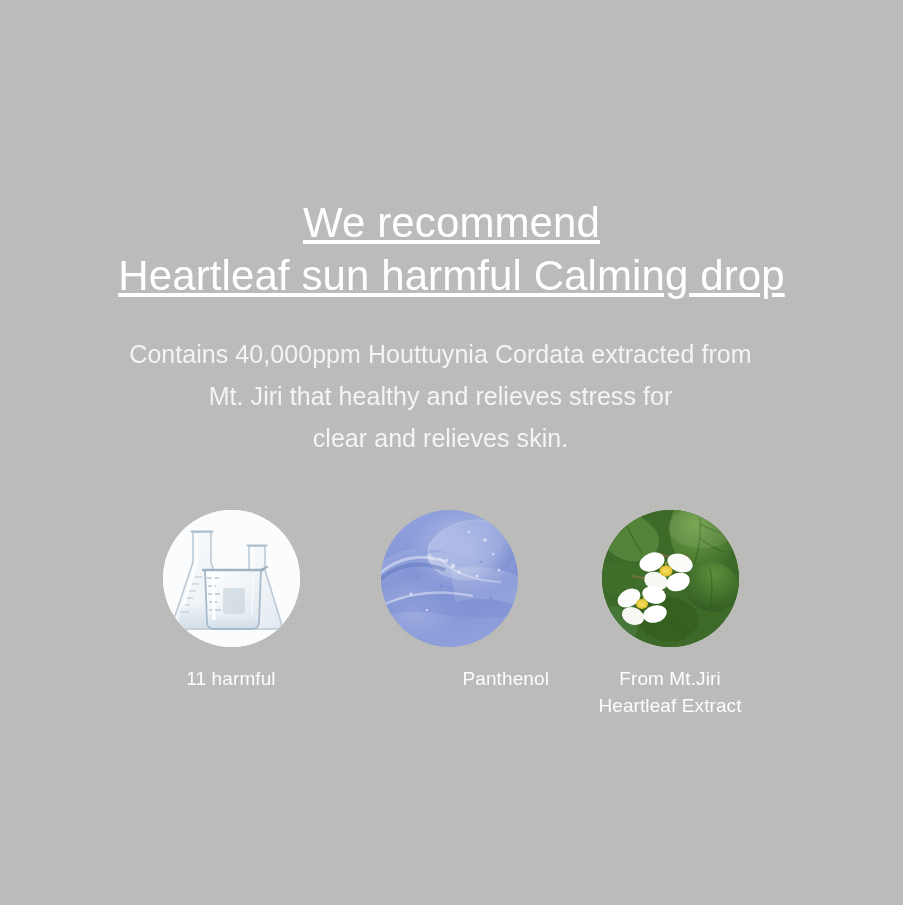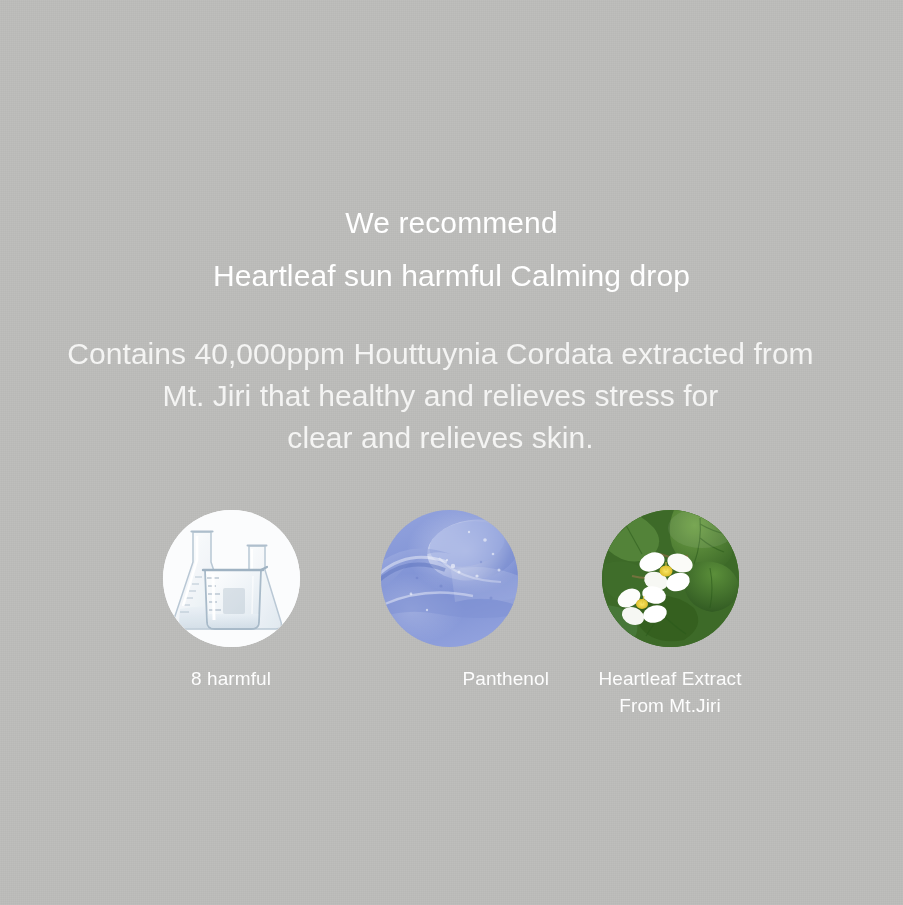--- a/index.html
+++ b/index.html
@@ -35,36 +35,37 @@
   }
 
   
   .headline {
     position: absolute;
     top: 196px;
     left: 0;
     width: 903px;
     text-align: center;
     color: #ffffff;
-    font-size: 30px;
+    font-size: 42px;
     font-weight: 300;
     line-height: 53px;
     letter-spacing: .1px;
+    text-decoration: underline;
   }
   .headline-line { display: block; white-space: nowrap; }
 
   
   .description {
     position: absolute;
     top: 333px;
     left: 0;
     width: 881px;
     text-align: center;
     color: #f4f4f3;
-    font-size: 30px;
+    font-size: 25px;
     font-weight: 300;
     line-height: 42px;
     letter-spacing: .05px;
   }
   .desc-line { display: block; white-space: nowrap; }
 
   
   .features {
     position: absolute;
     top: 510px;
@@ -197,21 +198,21 @@
               <line x1="45" y1="76" x2="53" y2="76"></line>
               <line x1="44" y1="68" x2="56" y2="68"></line>
             </g>
             <rect x="60" y="78" width="22" height="26" rx="2" fill="#b9c6d1" opacity="0.45"></rect>
             <path d="M50 64 L51 110" stroke="#ffffff" stroke-width="3" fill="none" opacity="0.95"></path>
             <path d="M90 66 L89 104" stroke="#ffffff" stroke-width="1.6" fill="none" opacity="0.6"></path>
           </g>
         </svg>
       </div>
       <div class="caption">
-        <span class="caption-line">8 harmful</span>
+        <span class="caption-line">11 harmful</span>
       </div>
     </div>
 
     <div class="feature feature-2">
       <div class="circle cream">
         <svg viewBox="0 0 137 137" xmlns="http://www.w3.org/2000/svg">
           <defs>
             <linearGradient id="sw1" x1="0" y1="0" x2="1" y2="0.4">
               <stop offset="0" stop-color="#ffffff" stop-opacity="0.55"></stop>
               <stop offset="0.5" stop-color="#ffffff" stop-opacity="0.18"></stop>
@@ -316,19 +317,19 @@
             <ellipse cx="-9" cy="12" rx="11.5" ry="8.5" fill="#f6f7f3" transform="rotate(22 -9 12)"></ellipse>
             <ellipse cx="13" cy="10" rx="12" ry="8.5" fill="#ffffff" transform="rotate(-14 13 10)"></ellipse>
             <ellipse cx="0" cy="0" rx="6" ry="5" fill="url(#ctr)"></ellipse>
             <path d="M0 0 L2 -8" stroke="#e3c941" stroke-width="1.2" opacity="0.8"></path>
           </g>
 
           <ellipse cx="100" cy="18" rx="34" ry="20" fill="#ffffff" opacity="0.08"></ellipse>
         </svg>
       </div>
       <div class="caption">
+        <span class="caption-line">From Mt.Jiri</span>
         <span class="caption-line">Heartleaf Extract</span>
-        <span class="caption-line">From Mt.Jiri</span>
       </div>
     </div>
 
   </div>
 </div>
 
 </body></html>

